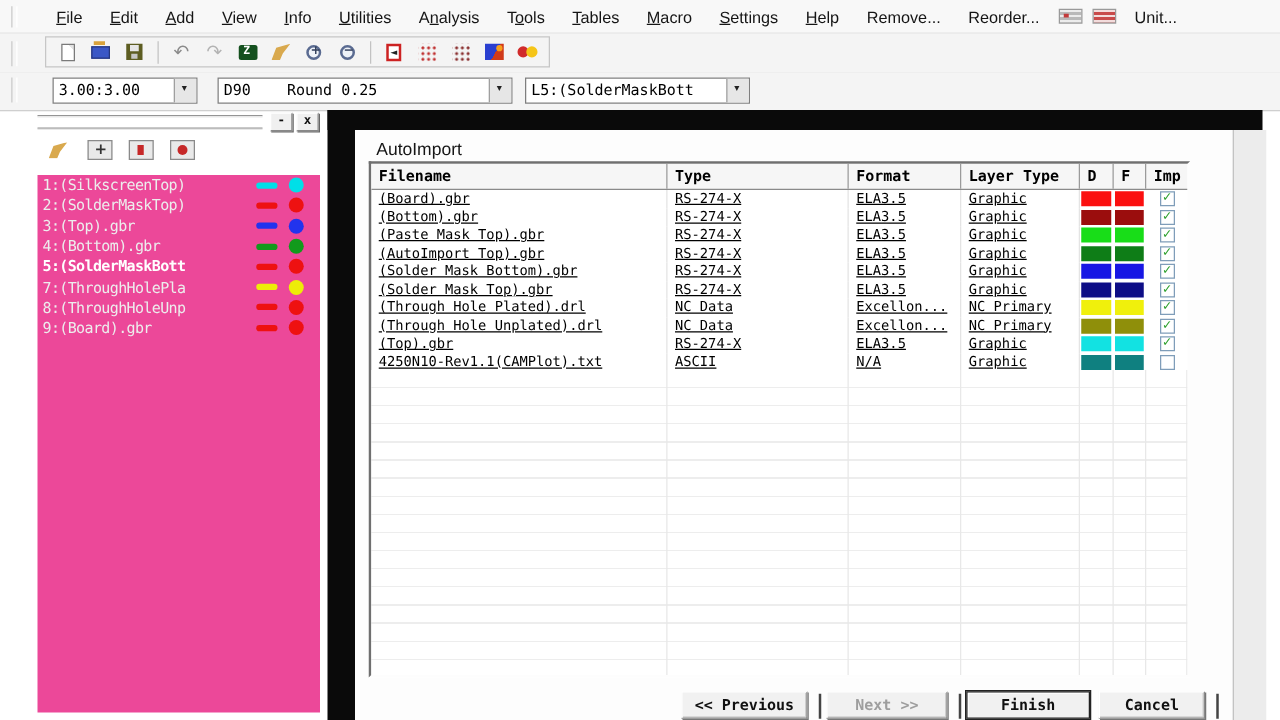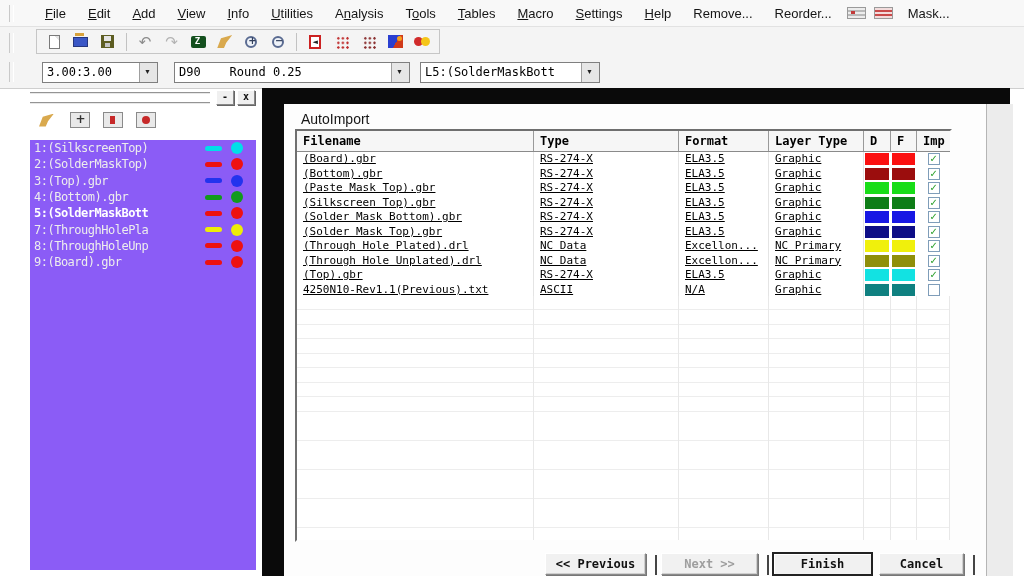--- a/index.html
+++ b/index.html
@@ -72,21 +72,21 @@
             font:bold 10px/12px "DejaVu Sans Mono",monospace;text-align:center;color:#111;box-sizing:border-box;}
   .p-min{left:216px;}
   .p-close{left:237px;}
   .panel-icons{position:absolute;left:34px;top:109px;display:flex;gap:8px;}
   .p-btn{width:25px;height:22px;display:flex;align-items:center;justify-content:center;position:relative;}
   .pi-frame{width:20px;height:16px;border:1px solid #8a8a8a;background:#e9e9e9;position:relative;box-sizing:border-box;}
   .pi-add-layer::after{content:"+";position:absolute;left:5px;top:-1px;font:bold 12px "DejaVu Sans",sans-serif;color:#333;}
   .pi-remove-layer::after{content:"";position:absolute;left:6px;top:3px;width:5px;height:8px;background:#c62828;}
   .pi-snapshot::after{content:"";position:absolute;left:5px;top:3px;width:8px;height:8px;border-radius:50%;background:#c62828;}
 
-  .layer-panel{position:absolute;left:30px;top:140px;width:226px;height:430px;background:#8b5cf6;}
+  .layer-panel{position:absolute;left:30px;top:140px;width:226px;height:430px;background:#ec4899;}
   .layer-row{height:16.3px;display:flex;align-items:center;padding-left:4px;position:relative;cursor:default;}
   .layer-label{font:12px "DejaVu Sans Mono",monospace;color:#ededed;white-space:pre;letter-spacing:-0.5px;}
   .layer-row.bold .layer-label{font-weight:bold;color:#fff;}
   .l-dash{position:absolute;right:34px;width:17px;height:5px;border-radius:2.5px;}
   .l-dot{position:absolute;right:13px;width:12px;height:12px;border-radius:50%;}
 
   
   .canvas-top{position:absolute;left:262px;top:88px;width:748px;height:16px;background:#0a0a0a;}
   .canvas-left{position:absolute;left:262px;top:88px;width:22px;height:488px;background:#0a0a0a;}
   .right-gutter{position:absolute;left:986px;top:104px;width:26px;height:472px;background:#ececec;border-left:1px solid #b5b5b5;}
@@ -137,21 +137,21 @@
     <span class="menu-item">A<u>n</u>alysis</span>
     <span class="menu-item">T<u>o</u>ols</span>
     <span class="menu-item"><u>T</u>ables</span>
     <span class="menu-item"><u>M</u>acro</span>
     <span class="menu-item"><u>S</u>ettings</span>
     <span class="menu-item"><u>H</u>elp</span>
     <span class="menu-item">Remove...</span>
     <span class="menu-item">Reorder...</span>
     <span class="menu-glyph window-tile-icon"></span>
     <span class="menu-glyph window-cascade-icon"></span>
-    <span class="menu-item">Mask...</span>
+    <span class="menu-item">Unit...</span>
   </div>
 <div class="grip g-menu"></div>
 
 <div class="toolbar">
   <div class="tb-box">
       <span class="tb-btn">
         <i class="icn ic-new-document"></i>
       </span>
       <span class="tb-btn">
         <i class="icn ic-open-project"></i>
@@ -330,21 +330,21 @@
             <span class="chip" style="background: rgb(24, 221, 24);"></span>
           </span>
           <span class="chip-cell w5">
             <span class="chip" style="background: rgb(24, 221, 24);"></span>
           </span>
           <span class="imp-cell w6">
             <span class="cb checked"></span>
           </span>
         </div>
         <div class="t-row">
-          <span class="t-cell w0">(Silkscreen Top).gbr</span>
+          <span class="t-cell w0">(AutoImport Top).gbr</span>
           <span class="t-cell w1">RS-274-X</span>
           <span class="t-cell w2">ELA3.5</span>
           <span class="t-cell w3">Graphic</span>
           <span class="chip-cell w4">
             <span class="chip" style="background: rgb(14, 125, 23);"></span>
           </span>
           <span class="chip-cell w5">
             <span class="chip" style="background: rgb(14, 125, 23);"></span>
           </span>
           <span class="imp-cell w6">
@@ -420,21 +420,21 @@
             <span class="chip" style="background: rgb(18, 226, 226);"></span>
           </span>
           <span class="chip-cell w5">
             <span class="chip" style="background: rgb(18, 226, 226);"></span>
           </span>
           <span class="imp-cell w6">
             <span class="cb checked"></span>
           </span>
         </div>
         <div class="t-row">
-          <span class="t-cell w0">4250N10-Rev1.1(Previous).txt</span>
+          <span class="t-cell w0">4250N10-Rev1.1(CAMPlot).txt</span>
           <span class="t-cell w1">ASCII</span>
           <span class="t-cell w2">N/A</span>
           <span class="t-cell w3">Graphic</span>
           <span class="chip-cell w4">
             <span class="chip" style="background: rgb(15, 128, 128);"></span>
           </span>
           <span class="chip-cell w5">
             <span class="chip" style="background: rgb(15, 128, 128);"></span>
           </span>
           <span class="imp-cell w6">

